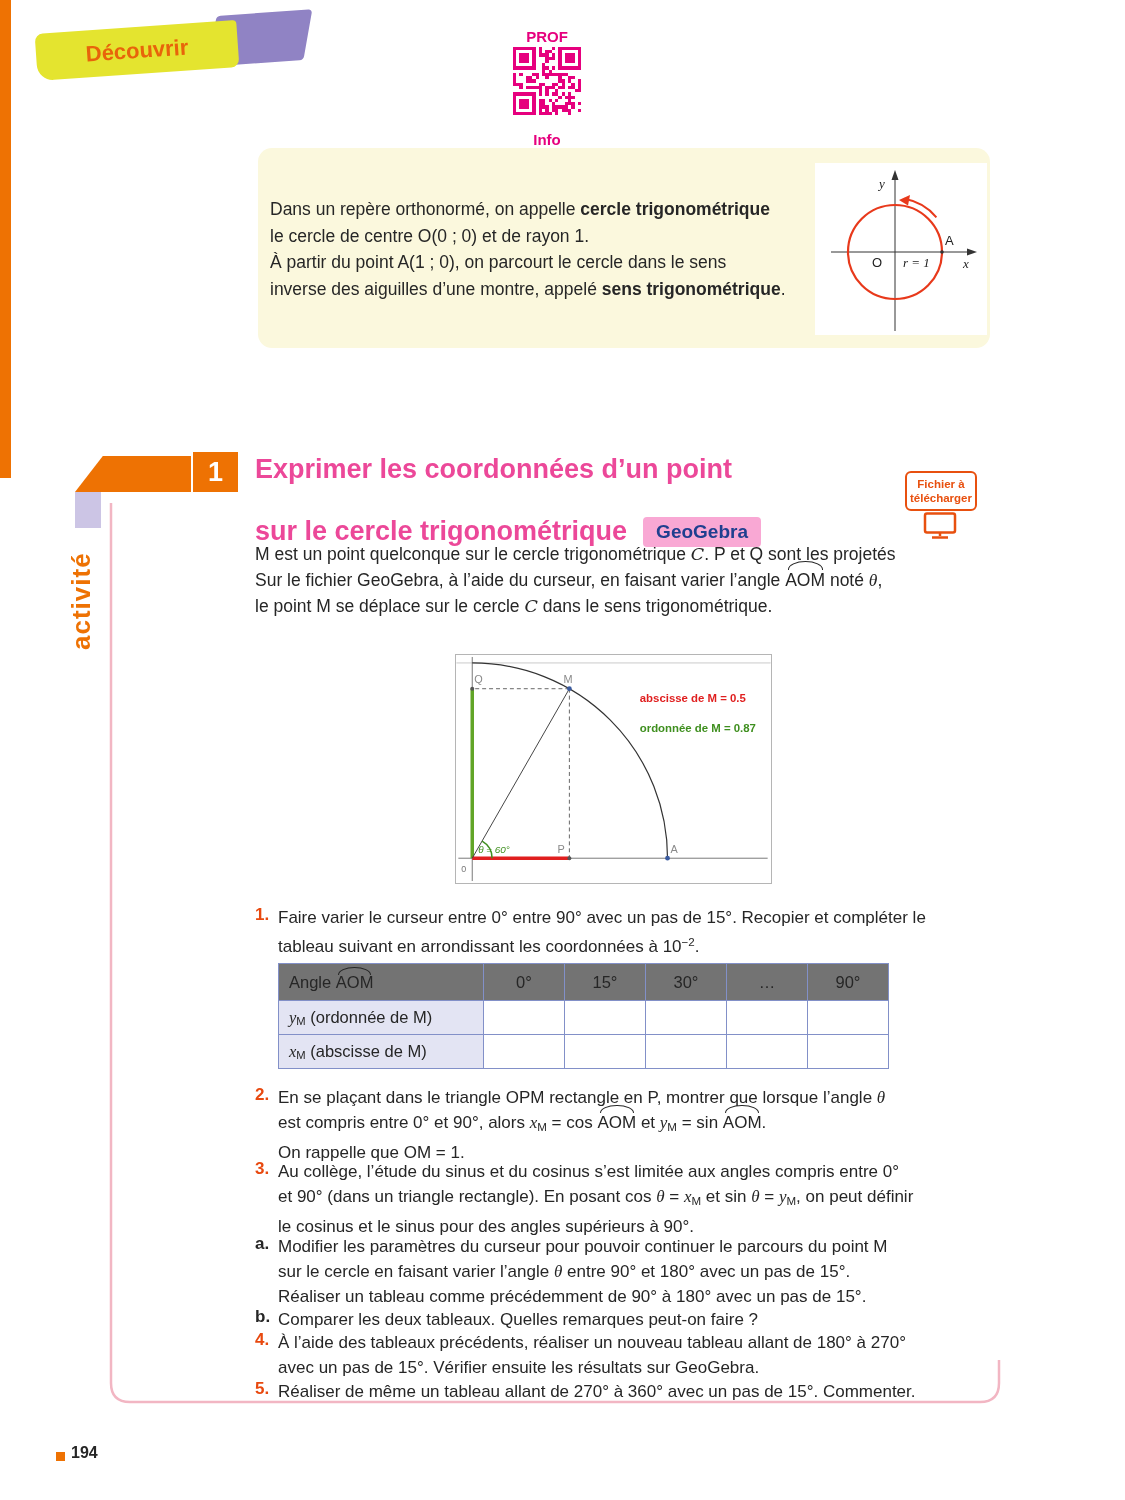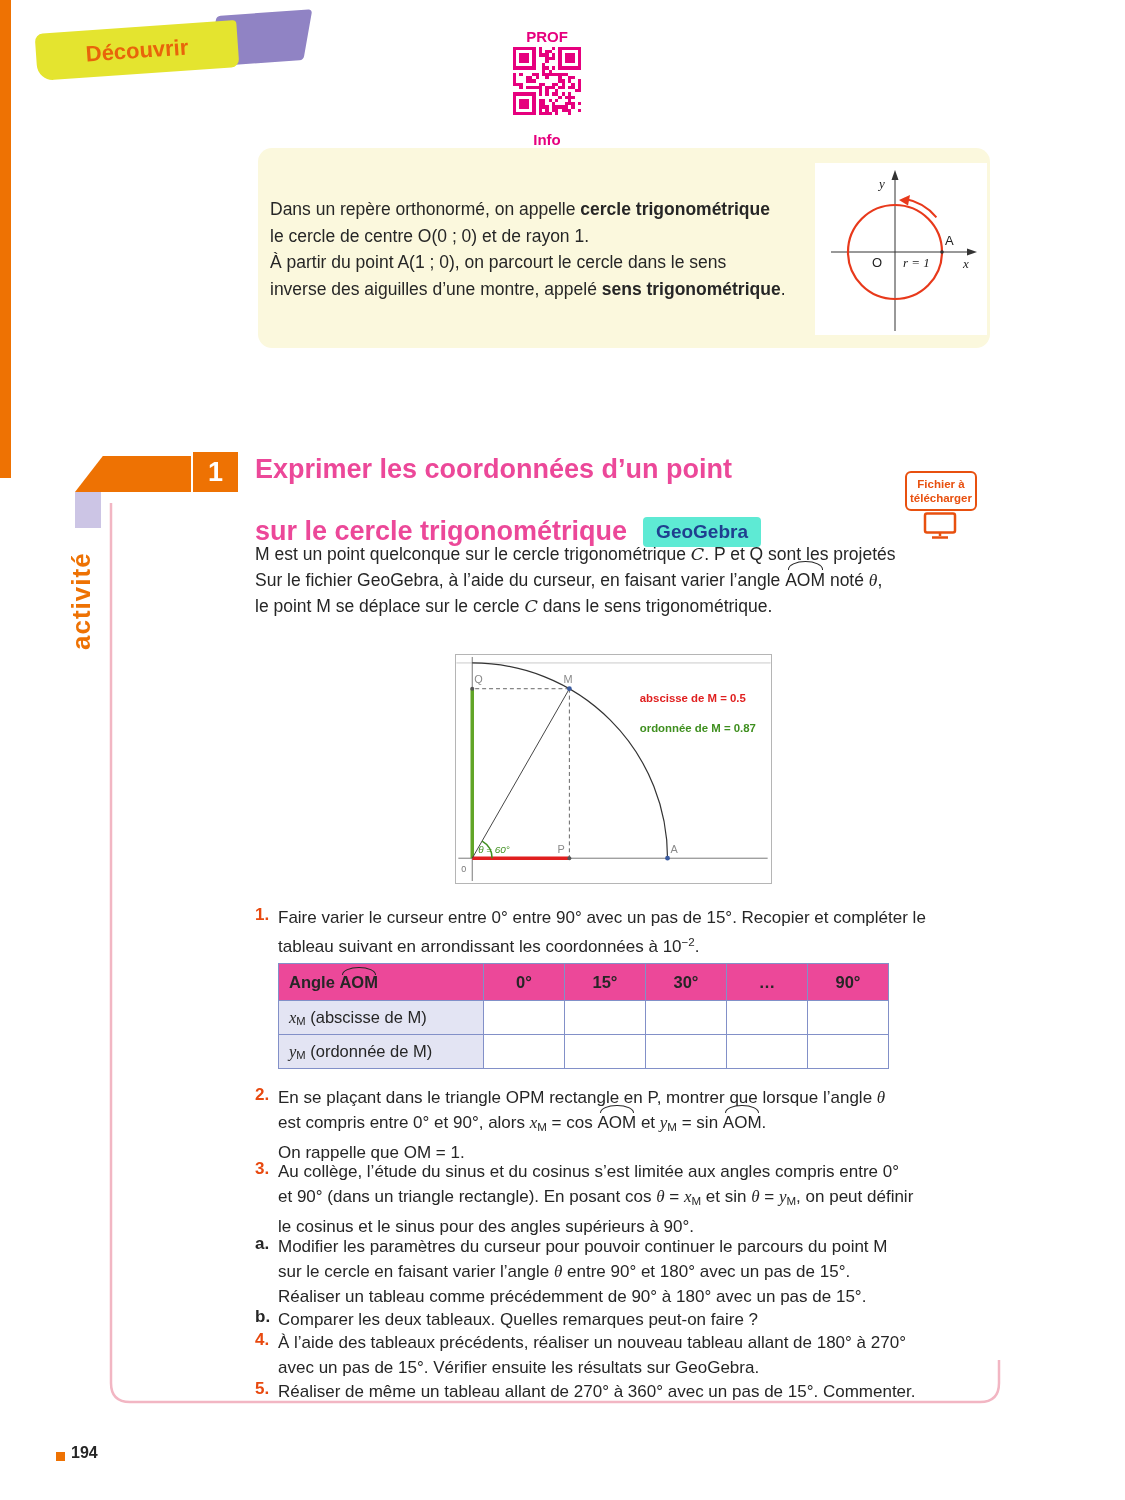--- a/index.html
+++ b/index.html
@@ -42,21 +42,21 @@
              font-size:27px; font-weight:700; display:flex; align-items:center; justify-content:center; }
   .act-lavender { left:75px; top:492px; width:26px; height:36px; background:#CCC5E5; }
   .act-side { left:66px; top:650px; transform:rotate(-90deg); transform-origin:0 0;
               color:#EE7203; font-weight:700; font-size:26px; letter-spacing:1px; }
 
   .pink-frame { left:0; top:0; pointer-events:none; }
 
   .title-row { left:255px; display:flex; align-items:center; gap:16px; }
   .row1 { top:454px; } .row2 { top:516px; }
   .title-text { color:#ec4899; font-weight:700; font-size:27px; white-space:nowrap; }
-  .badge { background:#5eead4; color:#1F3F8F; font-weight:700; font-size:19px;
+  .badge { background:#f9a8d4; color:#1F3F8F; font-weight:700; font-size:19px;
            padding:4px 13px; border-radius:4px; }
 
   .dl-box { left:905px; top:471px; width:72px; height:40px; border:2px solid #E8500F; border-radius:6px;
             color:#E8500F; font-size:11.5px; font-weight:700; text-align:center; padding-top:4px;
             line-height:14px; background:#fff; }
   .dl-icon { left:922px; top:512px; }
 
   .intro { left:255px; top:541px; font-size:17.5px; }
   .intro .line { line-height:26px; white-space:nowrap; }
 
@@ -68,21 +68,21 @@
   .ordlbl { fill:#3F8F1F; font-size:11.5px; font-weight:700; }
   .origin-lbl { fill:#777; font-size:9px; }
 
   .question { position:absolute; display:flex; font-size:17px; left:255px; }
   .qnum { width:23px; font-weight:700; flex:none; }
   .qnum.orange { color:#E8490F; }
   .qlines .line { line-height:25px; white-space:nowrap; }
 
   .coord-table { position:absolute; left:278px; top:963px; border-collapse:collapse; font-size:16.5px; color:#262626; }
   .coord-table th, .coord-table td { border:1px solid #8290C8; }
-  .coord-table th { width:81px; height:37px; background:#ec4899; font-weight:700; text-align:center; }
+  .coord-table th { width:81px; height:37px; background:#737373; font-weight:400; text-align:center; }
   .coord-table th.first, .coord-table td.first { width:205px; text-align:left; padding-left:10px; }
   .coord-table td { height:34px; background:#fff; }
   .coord-table td.first { background:#E3E4F3; }
 
   
   .seg-b { font-weight:700; }
   .seg-i { font-style:italic; font-family:"Liberation Serif", serif; }
   .seg-scr { font-style:italic; font-family:"DejaVu Serif", serif; }
   .seg-sub { font-size:68%; vertical-align:-0.22em; }
   .seg-sup { font-size:68%; vertical-align:0.5em; }
@@ -339,29 +339,29 @@
   <tbody>
       <tr>
     <th class="first"><span>Angle </span><span class="seg-arc">AOM</span></th>
     <th>0°</th>
     <th>15°</th>
     <th>30°</th>
     <th>…</th>
     <th>90°</th>
   </tr>
   <tr>
-    <td class="first"><span class="seg-i">x</span><span class="seg-sub">M</span><span> (abscisse de M)</span></td>
+    <td class="first"><span class="seg-i">y</span><span class="seg-sub">M</span><span> (ordonnée de M)</span></td>
     <td></td>
     <td></td>
     <td></td>
     <td></td>
     <td></td>
   </tr>
   <tr>
-    <td class="first"><span class="seg-i">y</span><span class="seg-sub">M</span><span> (ordonnée de M)</span></td>
+    <td class="first"><span class="seg-i">x</span><span class="seg-sub">M</span><span> (abscisse de M)</span></td>
     <td></td>
     <td></td>
     <td></td>
     <td></td>
     <td></td>
   </tr>
 </tbody>
   </table>
 
 <div class="question" style="top:1085px">

